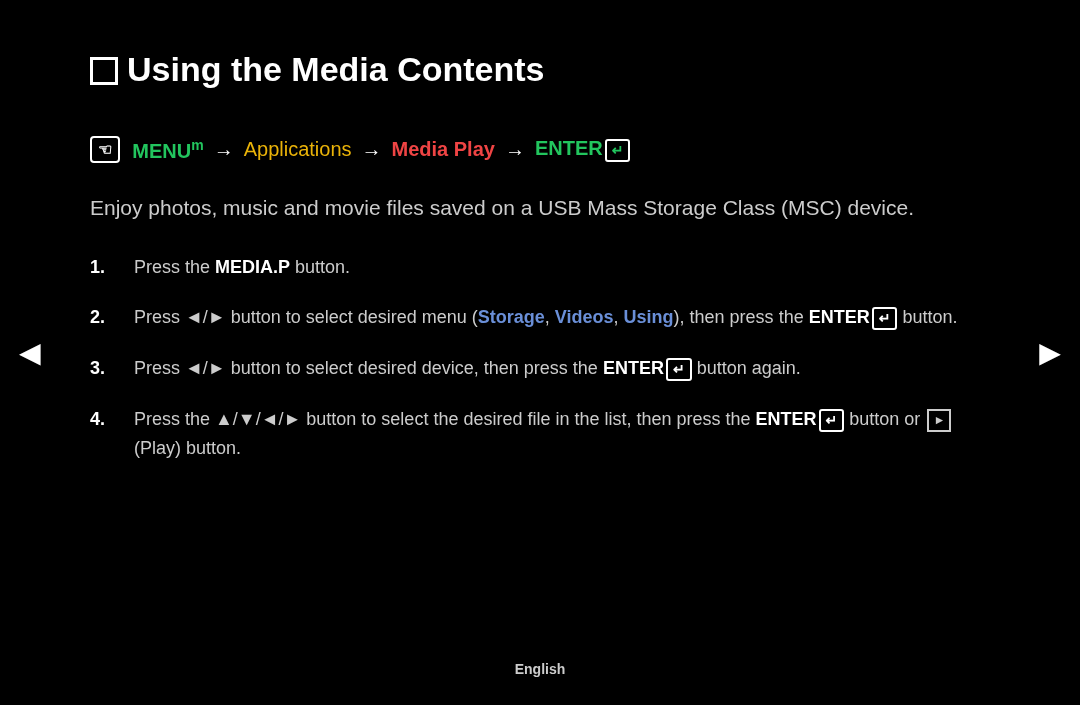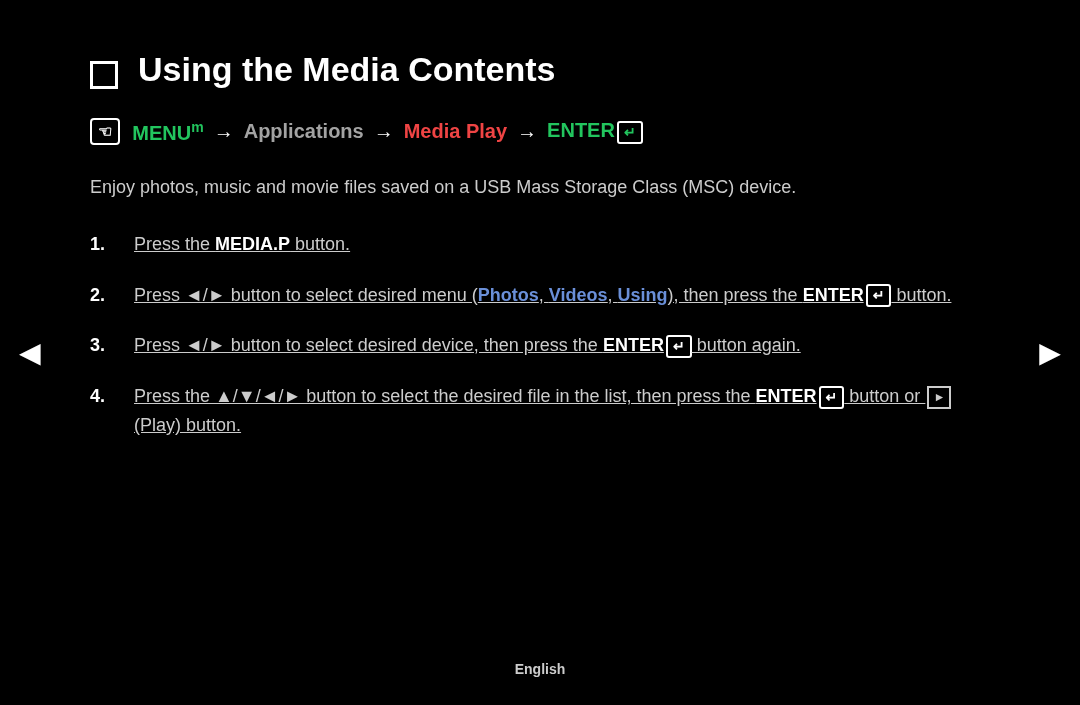--- a/index.html
+++ b/index.html
@@ -19,23 +19,23 @@
     }
 
     .page-container {
       padding: 50px 90px 40px 90px;
       position: relative;
       height: 100%;
     }
 
     .page-title {
       display: flex;
-      align-items: flex-end;
-      gap: 20px;
-      margin-bottom: 29px;
+      align-items: center;
+      gap: 9px;
+      margin-bottom: 47px;
     }
 
     .checkbox-icon {
       width: 28px;
       height: 28px;
       border: 3px solid #fff;
       display: inline-block;
       flex-shrink: 0;
       margin-top: 2px;
     }
@@ -54,22 +54,22 @@
       font-size: 20px;
       font-weight: bold;
     }
 
     .menu-bold {
       color: #22c55e;
       font-weight: bold;
     }
 
     .menu-highlight-blue {
-      color: #a3a3a3;
-      font-weight: bold;
+      color: #eab308;
+      font-weight: normal;
     }
 
     .menu-highlight-teal {
       color: #ef4444;
       font-weight: bold;
     }
 
     .arrow-text {
       color: #fff;
     }
@@ -79,21 +79,21 @@
       border: 2px solid #fff;
       border-radius: 3px;
       padding: 1px 5px;
       font-size: 14px;
       vertical-align: middle;
       margin-left: 2px;
       line-height: 1.2;
     }
 
     .description {
-      font-size: 18px;
+      font-size: 21px;
       color: #ccc;
       line-height: 1.6;
       margin-bottom: 28px;
     }
 
     .steps-list {
       list-style: none;
       padding: 0;
     }
 
@@ -109,21 +109,20 @@
     .step-number {
       font-weight: bold;
       color: #fff;
       flex-shrink: 0;
       min-width: 24px;
       font-size: 18px;
     }
 
     .step-content {
       flex: 1;
-      text-decoration: underline;
     }
 
     .bold-text {
       font-weight: bold;
       color: #fff;
     }
 
     .highlight-blue {
       color: #6a8fd8;
       font-weight: bold;
@@ -216,21 +215,21 @@
     <li class="step-item">
       <span class="step-number">1.</span>
       <span class="step-content">
         Press the <strong class="bold-text">MEDIA.P</strong> button.
       </span>
     </li>
 
     <li class="step-item">
       <span class="step-number">2.</span>
       <span class="step-content">
-        Press ◄/► button to select desired menu (<span class="highlight-blue">Photos</span>, <span class="highlight-blue">Videos</span>, <span class="highlight-blue">Using</span>), then press the <strong class="bold-text">ENTER<span class="enter-symbol">↵</span></strong> button.
+        Press ◄/► button to select desired menu (<span class="highlight-blue">Storage</span>, <span class="highlight-blue">Videos</span>, <span class="highlight-blue">Using</span>), then press the <strong class="bold-text">ENTER<span class="enter-symbol">↵</span></strong> button.
       </span>
     </li>
 
     <li class="step-item">
       <span class="step-number">3.</span>
       <span class="step-content">
         Press ◄/► button to select desired device, then press the <strong class="bold-text">ENTER<span class="enter-symbol">↵</span></strong> button again.
       </span>
     </li>
 

